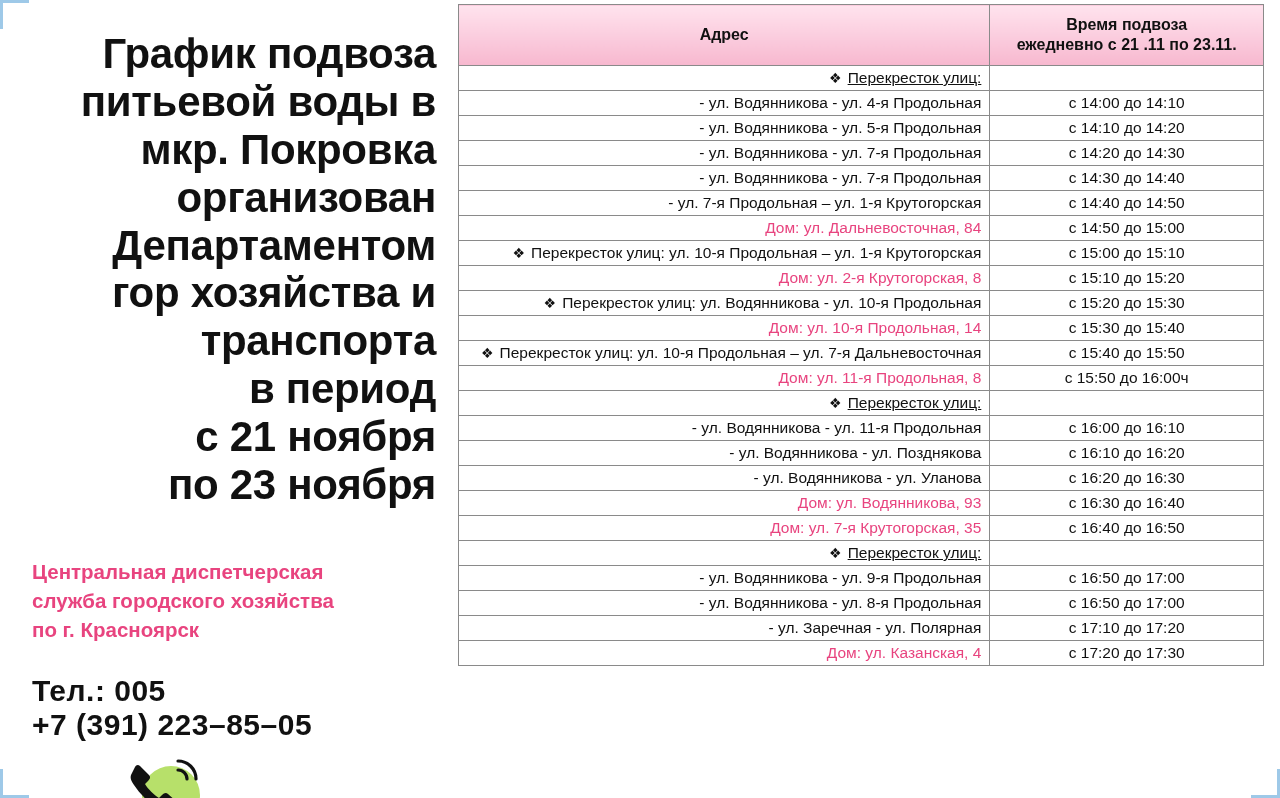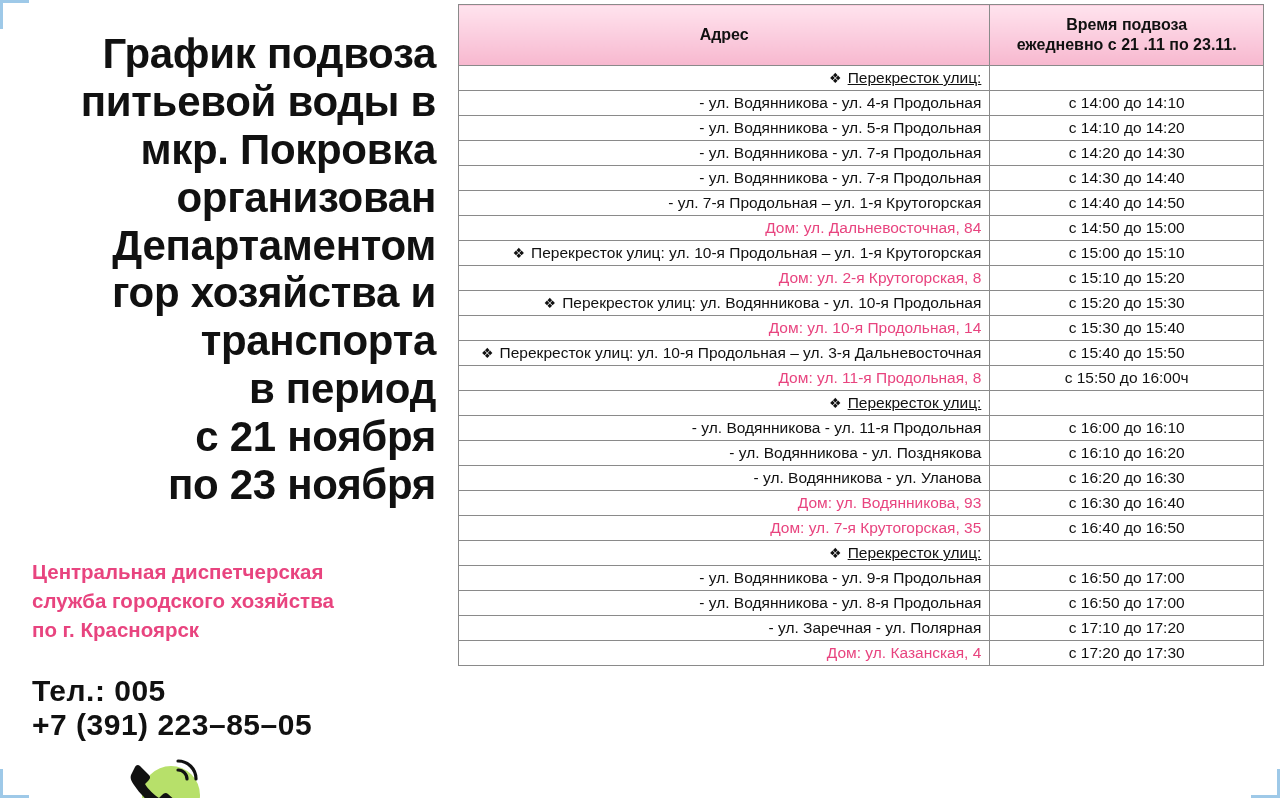--- a/index.html
+++ b/index.html
@@ -263,21 +263,21 @@
         </tr>
         <tr>
           <td class="addr grp"><span class="bullet">❖</span><span>Перекресток улиц: ул. Водянникова - ул. 10-я Продольная</span></td>
           <td class="time">с 15:20 до 15:30</td>
         </tr>
         <tr>
           <td class="addr house">Дом: ул. 10-я Продольная, 14</td>
           <td class="time">с 15:30 до 15:40</td>
         </tr>
         <tr>
-          <td class="addr grp"><span class="bullet">❖</span><span>Перекресток улиц:  ул. 10-я Продольная – ул. 3-я Дальневосточная</span></td>
+          <td class="addr grp"><span class="bullet">❖</span><span>Перекресток улиц:  ул. 10-я Продольная – ул. 7-я Дальневосточная</span></td>
           <td class="time">с 15:40 до 15:50</td>
         </tr>
         <tr>
           <td class="addr house">Дом: ул. 11-я Продольная, 8</td>
           <td class="time">с 15:50 до 16:00ч</td>
         </tr>
         <tr>
           <td class="addr grp"><span class="bullet">❖</span><span class="u">Перекресток улиц:</span></td>
           <td class="time"></td>
         </tr>

